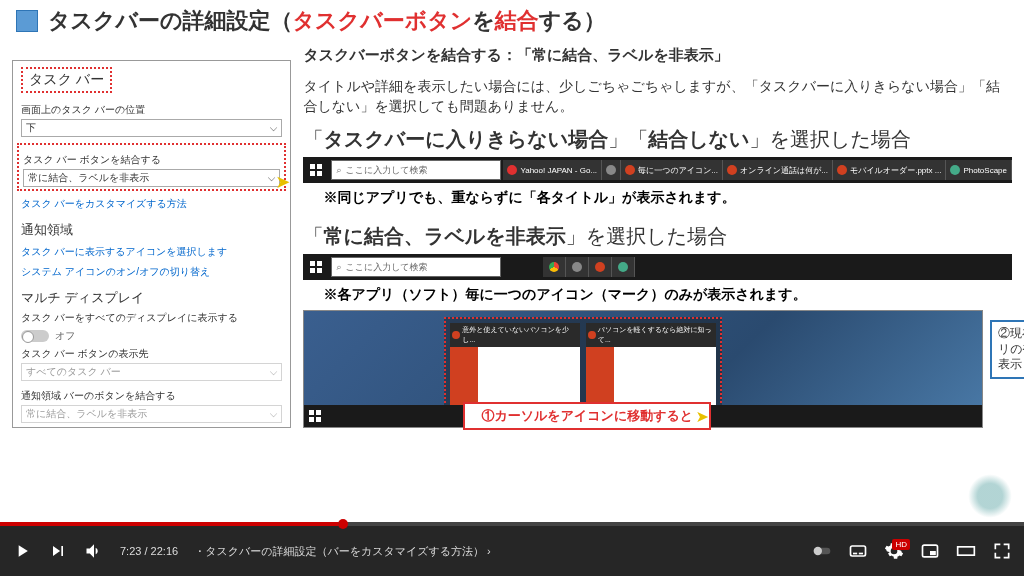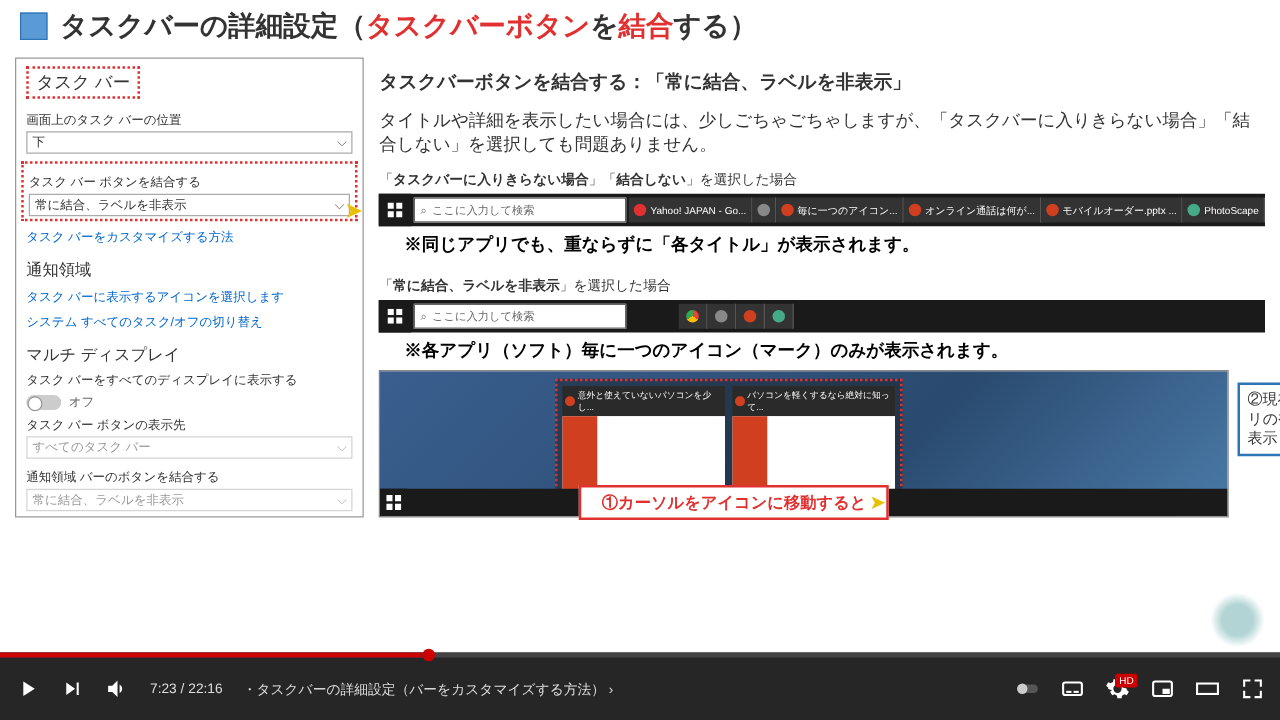--- a/index.html
+++ b/index.html
@@ -25,21 +25,21 @@
 .section-heading { font-size: 13px; color: #333; margin: 10px 0 4px; }
 .toggle-row { display: flex; align-items: center; gap: 6px; margin: 4px 0; }
 .toggle { width: 28px; height: 12px; background: #ccc; border-radius: 6px; position: relative; }
 .toggle::after { content: ""; position: absolute; width: 10px; height: 10px; background: #fff; border-radius: 50%; top: 1px; left: 1px; border: 1px solid #999; }
 .cursor-img { position: absolute; right: -6px; bottom: -4px; font-size: 18px; color: #e8c000; }
 
 
 .content { flex: 1; font-size: 14px; }
 .bold-line { font-weight: bold; color: #333; margin-bottom: 12px; font-size: 15px; }
 .desc-line { font-size: 14px; color: #333; line-height: 1.4; margin-bottom: 10px; }
-.case-label { font-size: 11px; color: #333; margin-bottom: 4px; }
+.case-label { font-size: 20px; color: #333; margin-bottom: 4px; }
 .case-label .b { font-weight: bold; }
 
 
 .taskbar { display: flex; align-items: center; background: #1a1a1a; height: 26px; font-size: 9px; color: #fff; margin: 4px 0; }
 .tb-start { width: 26px; height: 26px; display: flex; align-items: center; justify-content: center; background: #1a1a1a; }
 .tb-start svg { width: 12px; height: 12px; }
 .tb-search { background: #fff; color: #666; flex: 0 0 170px; height: 20px; margin: 0 2px; display: flex; align-items: center; padding: 0 4px; gap: 4px; border: 1px solid #666; }
 .tb-item { background: #333; padding: 0 4px; height: 20px; display: flex; align-items: center; gap: 3px; border-right: 1px solid #555; white-space: nowrap; font-size: 8px; }
 .tb-icon { width: 10px; height: 10px; border-radius: 50%; }
 .tb-icon.y { background: #e03030; }
@@ -108,21 +108,21 @@
       <div class="dropdown">
           <span>常に結合、ラベルを非表示</span>
         </div>
       <span class="cursor-img">➤</span>
     </div>
 
     <div class="link-text">タスク バーをカスタマイズする方法</div>
 
     <div class="section-heading">通知領域</div>
     <div class="link-text">タスク バーに表示するアイコンを選択します</div>
-    <div class="link-text">システム すべてのタスク/オフの切り替え</div>
+    <div class="link-text">システム アイコンのオン/オフの切り替え</div>
 
     <div class="section-heading">マルチ ディスプレイ</div>
     <div class="setting-label">タスク バーをすべてのディスプレイに表示する</div>
     <div class="toggle-row">
       <div class="toggle"></div>
       <span style="font-size:10px;color:#666">オフ</span>
     </div>
     <div class="setting-label">タスク バー ボタンの表示先</div>
     <div class="dropdown" style="opacity:0.5">
         <span>すべてのタスク バー</span>

